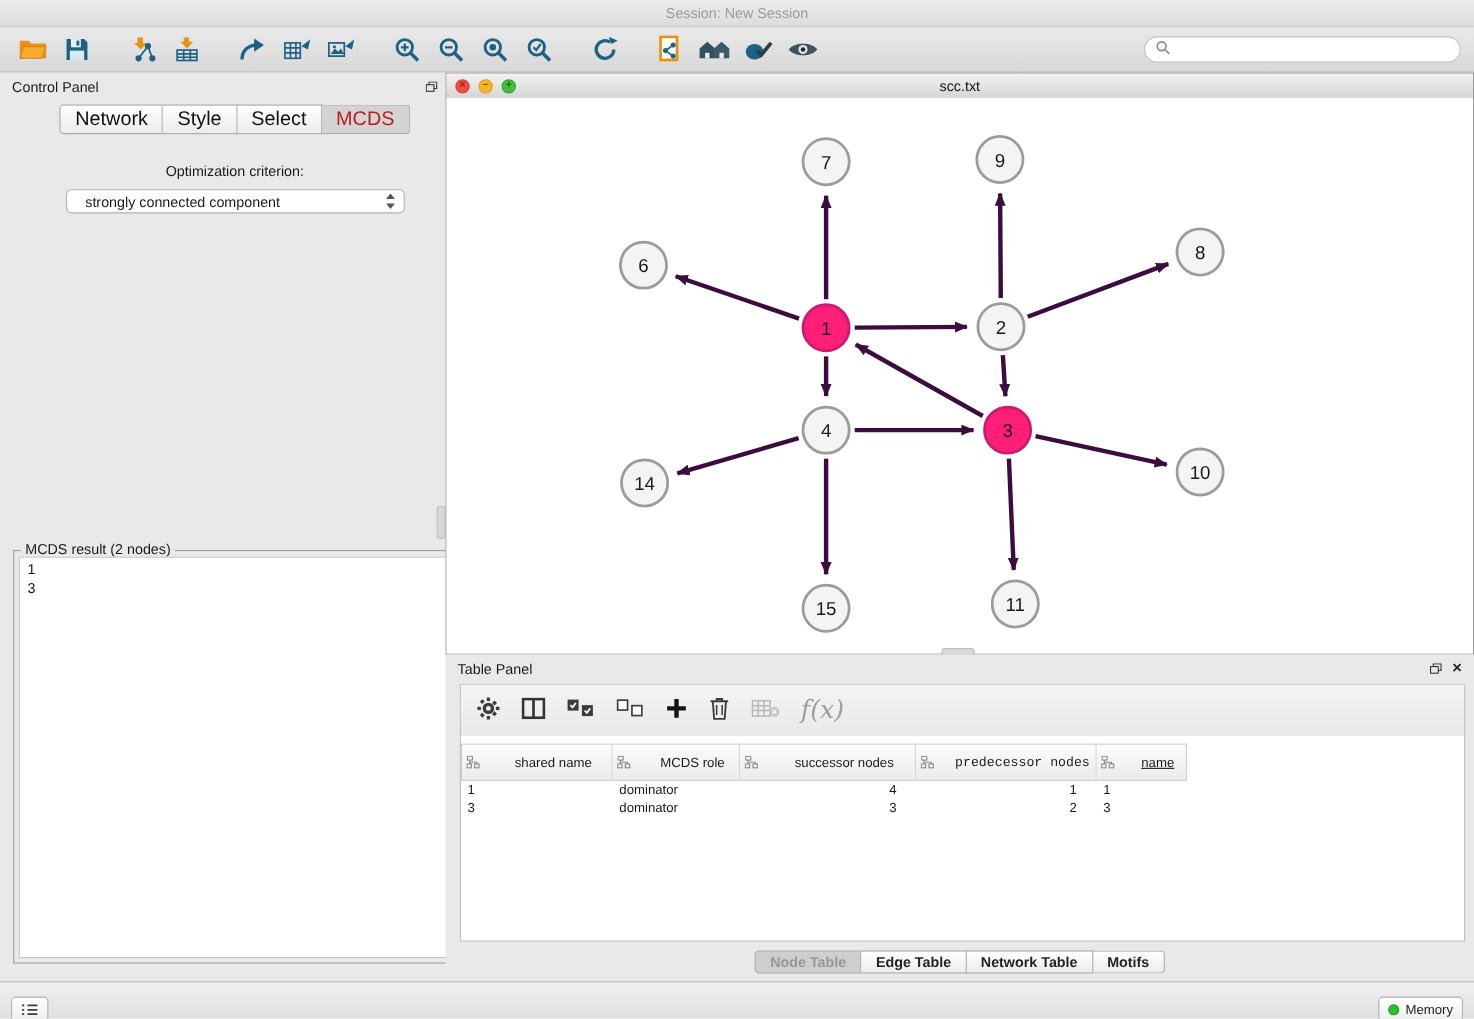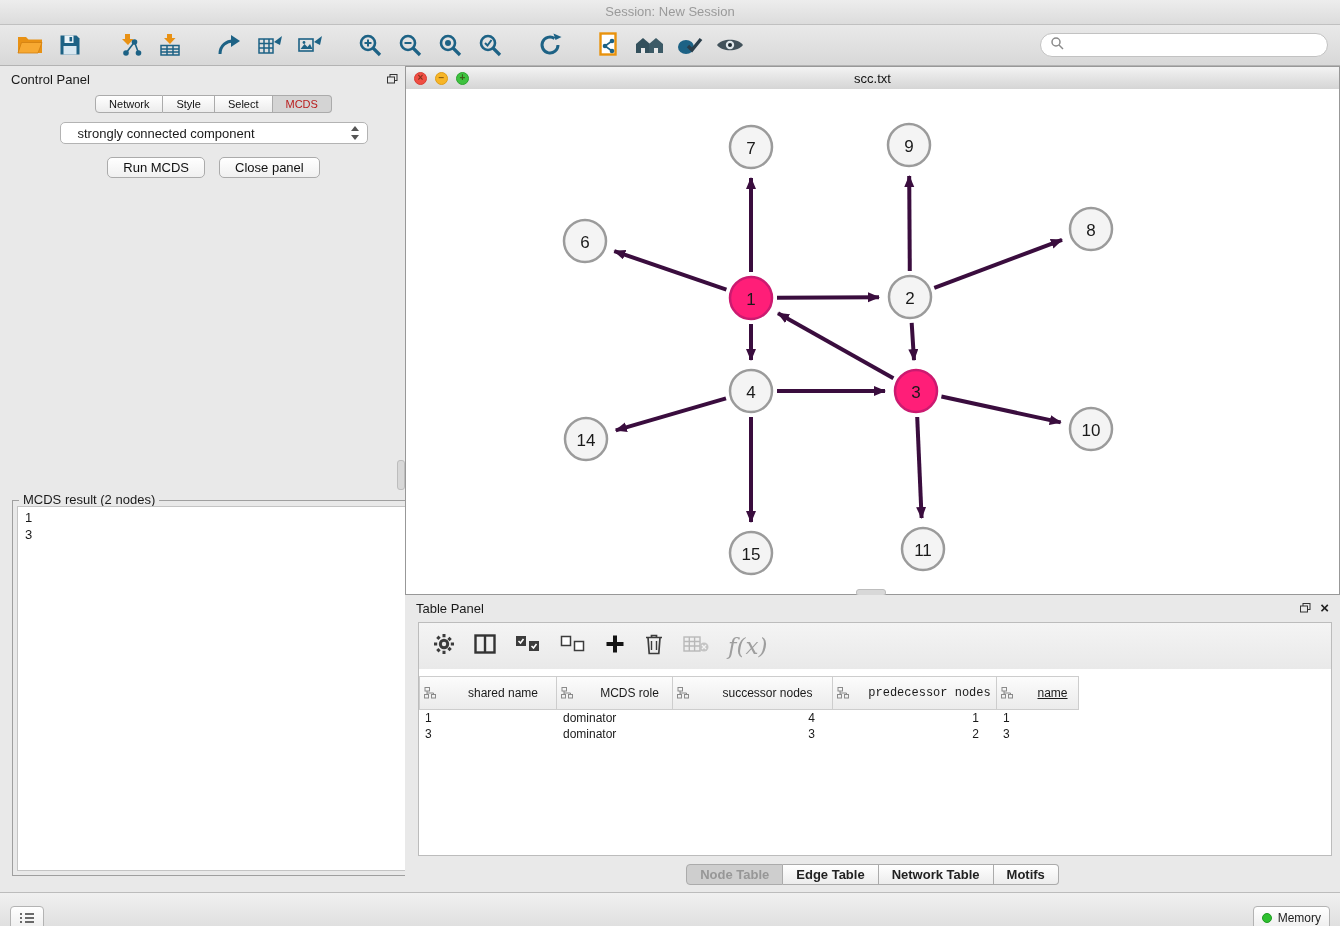--- a/index.html
+++ b/index.html
@@ -20,21 +20,21 @@
   .search-field input{border:none;outline:none;flex:1;font-size:13px;font-family:"Liberation Sans",sans-serif;background:transparent;}
 
   
   .control-panel{position:absolute;left:0;top:66px;width:428px;bottom:34px;
     background:#e9e9e9;border-right:1px solid #b5b5b5;box-sizing:border-box;}
   .panel-header{height:26px;display:flex;align-items:center;padding:0 11px;font-size:13px;color:#1a1a1a;}
   .win-btns{margin-left:auto;display:flex;gap:9px;align-items:center;}
   .close-x{font-size:15px;font-weight:bold;color:#222;line-height:12px;}
   .seg-tabs{display:flex;justify-content:center;margin-top:3px;}
   .seg-tab{border:1px solid #ababab;border-left:none;background:linear-gradient(#ffffff,#ececec);
-    padding:2px 13px;font-size:11px;color:#111;}
+    padding:2px 13px;font-size:18px;color:#111;}
   .seg-tab:first-child{border-left:1px solid #ababab;border-radius:4px 0 0 4px;}
   .seg-tab:last-child{border-radius:0 4px 4px 0;}
   .seg-tab.active{background:#d4d4d4;color:#b91c1c;}
   .opt-label{text-align:center;margin-top:26px;font-size:13px;}
   .dropdown{margin:9px auto 0;width:308px;height:22px;background:#fff;border:1px solid #b3b3b3;
     border-radius:5px;display:flex;align-items:center;padding:0 7px 0 17px;font-size:13px;box-sizing:border-box;}
   .dropdown .stepper{margin-left:auto;display:flex;}
   .btn-row{display:flex;justify-content:center;gap:14px;margin-top:13px;}
   .btn{background:linear-gradient(#ffffff,#f0f0f0);border:1px solid #ababab;border-radius:5px;
     padding:2px 15px;font-size:13px;color:#111;}
@@ -247,32 +247,29 @@
       </span>
       <span class="close-x">×</span>
     </span>
   </div>
   <div class="seg-tabs" id="control-tabs">
       <div class="seg-tab">Network</div>
       <div class="seg-tab">Style</div>
       <div class="seg-tab">Select</div>
       <div class="seg-tab active">MCDS</div>
     </div>
+  <div class="opt-label">Optimization criterion:</div>
   <div class="dropdown">
     <span>strongly connected component</span>
     <span class="stepper">
       <svg width="10" height="16" viewBox="0 0 10 16">
           <path d="M5 1l4 5H1z" fill="#555"></path>
           <path d="M5 15l4-5H1z" fill="#555"></path>
         </svg>
     </span>
-  </div>
-  <div class="btn-row">
-    <button class="btn">Run MCDS</button>
-    <button class="btn">Close panel</button>
   </div>
   <div class="result-box">
     <div class="result-frame"></div>
     <div class="result-legend">MCDS result (2 nodes)</div>
     <div class="result-inner" id="result-lines">
         <div>1</div>
         <div>3</div>
       </div>
   </div>
 </div>

